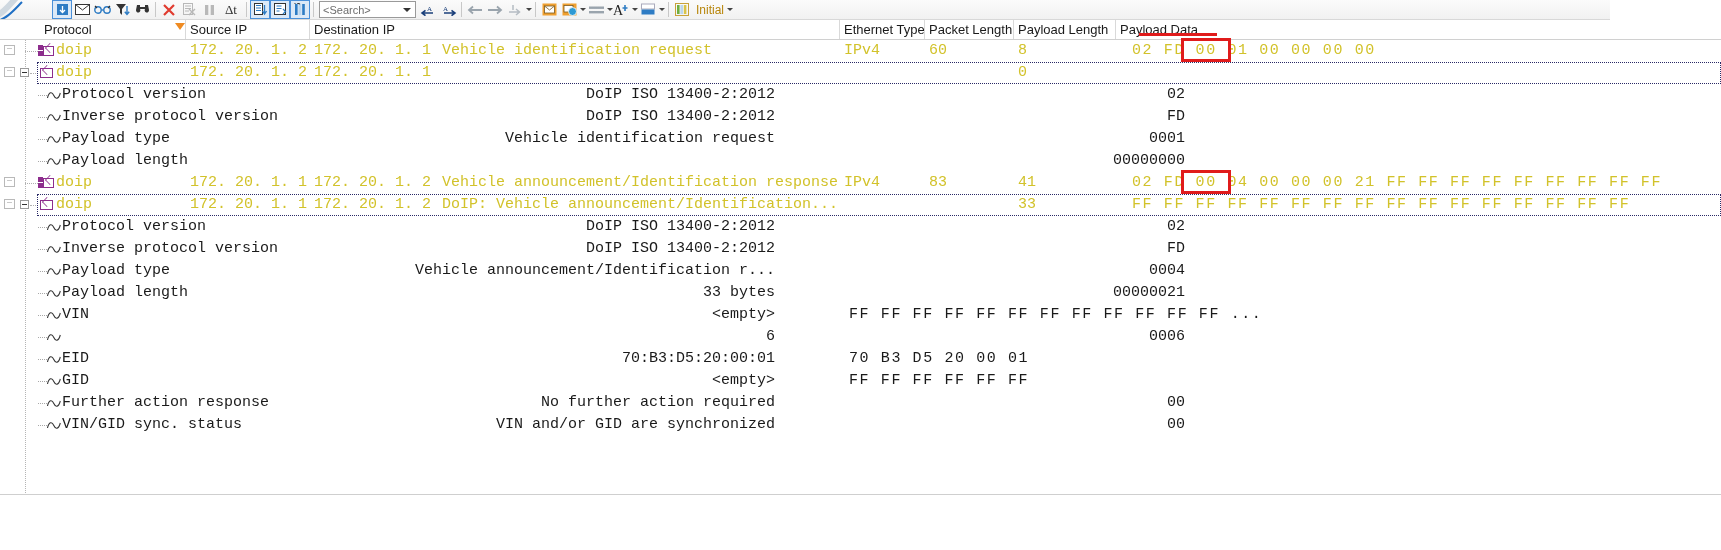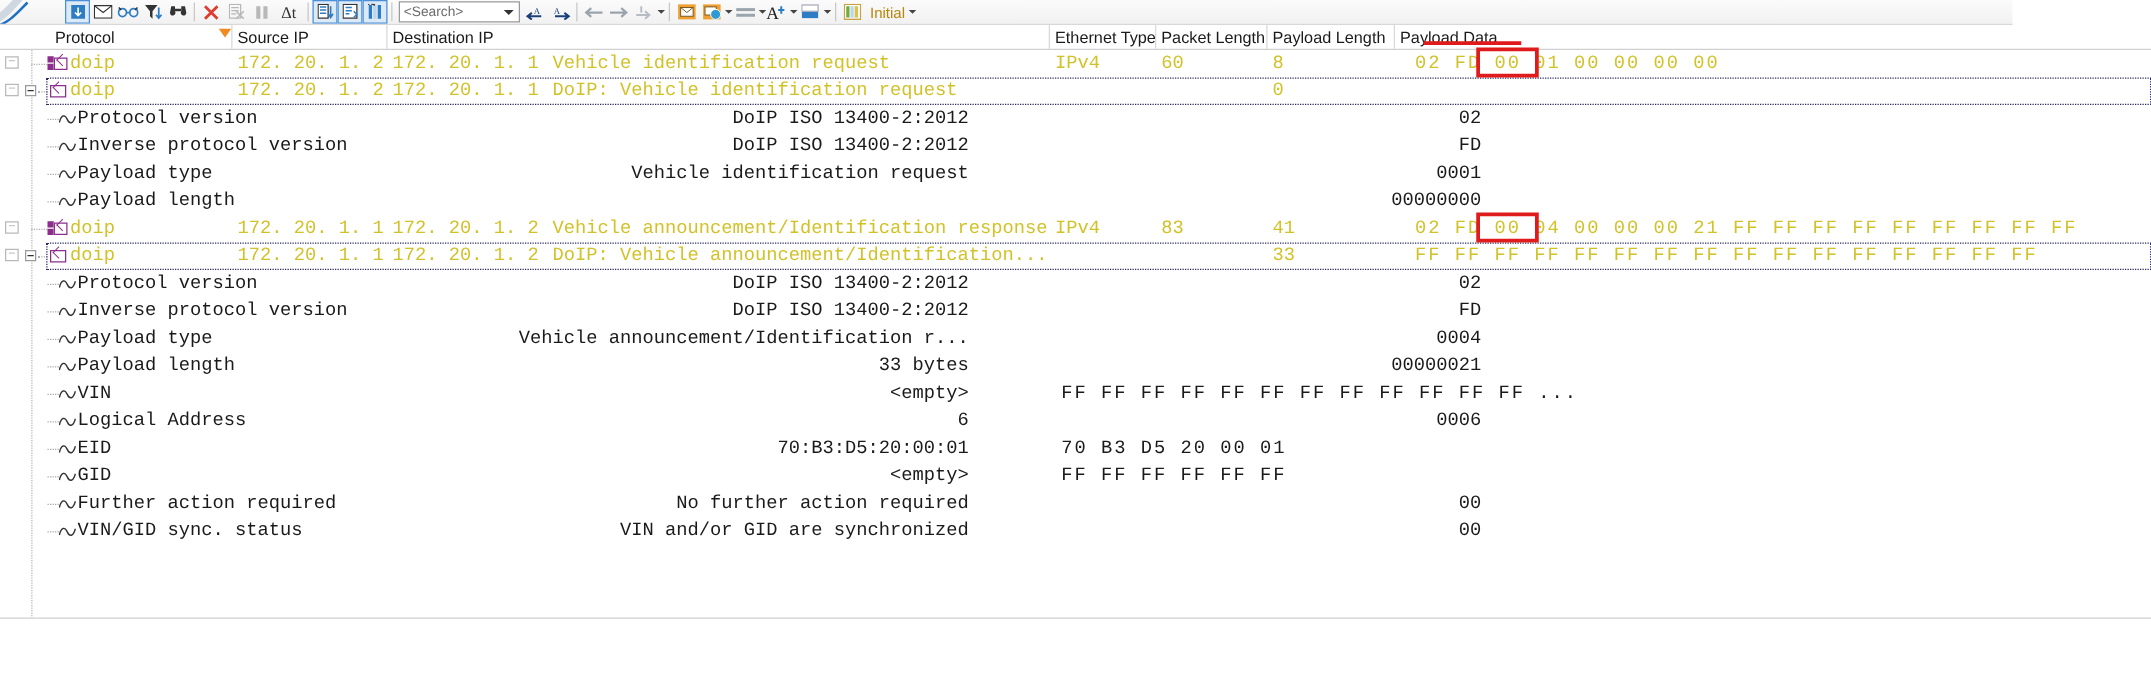--- a/index.html
+++ b/index.html
@@ -473,21 +473,20 @@
     <div class="row" style="top: 22px;">
       <div class="flagbox"></div>
       <div class="expander"></div>
       <div class="dash"></div>
       <div class="env plain">
         <span class="mail"></span>
       </div>
       <div class="cell yellow" style="left: 56px; width: 120px;">doip</div>
       <div class="cell yellow" style="left: 190px; width: 116px;">172. 20. 1. 2</div>
       <div class="cell yellow" style="left: 314px; width: 122px;">172. 20. 1. 1</div>
-      <div class="cell yellow" style="left: 442px; width: 395px;">DoIP: Vehicle identification request</div>
       <div class="cell yellow" style="left: 844px; width: 77px;"></div>
       <div class="cell yellow" style="left: 929px; width: 81px;"></div>
       <div class="cell yellow" style="left: 1018px; width: 94px;">0</div>
       <div class="cell yellow" style="left: 1132px; width: 606px; letter-spacing: 1.6px;"></div>
     </div>
     <div class="row" style="top: 44px;">
       <div class="leafdash"></div>
       <div class="sine"><svg width="14" height="11" viewBox="0 0 14 11">
           <path d="M0.5 8 C2 1.5 5 1.5 6.8 5.5 C8.6 9.5 11.5 9.5 13.3 3" stroke="#333" stroke-width="1.1" fill="none"></path>
         </svg></div>
@@ -606,21 +605,20 @@
       <div class="cell dark" style="left: 62px; width: 300px;">VIN</div>
       <div class="cell dark r" style="left: 379px; width: 396px;">&lt;empty&gt;</div>
       <div class="cell dark" style="left: 849px; width: 380px; letter-spacing: 1.6px;">FF FF FF FF FF FF FF FF FF FF FF FF ...</div>
       <div class="cell dark r" style="left: 1035px; width: 150px;"></div>
     </div>
     <div class="row" style="top: 286px;">
       <div class="leafdash"></div>
       <div class="sine"><svg width="14" height="11" viewBox="0 0 14 11">
           <path d="M0.5 8 C2 1.5 5 1.5 6.8 5.5 C8.6 9.5 11.5 9.5 13.3 3" stroke="#333" stroke-width="1.1" fill="none"></path>
         </svg></div>
-      <div class="cell dark" style="left: 62px; width: 300px;">Logical Address</div>
       <div class="cell dark r" style="left: 379px; width: 396px;">6</div>
       <div class="cell dark" style="left: 849px; width: 380px; letter-spacing: 1.6px;"></div>
       <div class="cell dark r" style="left: 1035px; width: 150px;">0006</div>
     </div>
     <div class="row" style="top: 308px;">
       <div class="leafdash"></div>
       <div class="sine"><svg width="14" height="11" viewBox="0 0 14 11">
           <path d="M0.5 8 C2 1.5 5 1.5 6.8 5.5 C8.6 9.5 11.5 9.5 13.3 3" stroke="#333" stroke-width="1.1" fill="none"></path>
         </svg></div>
       <div class="cell dark" style="left: 62px; width: 300px;">EID</div>
@@ -636,21 +634,21 @@
       <div class="cell dark" style="left: 62px; width: 300px;">GID</div>
       <div class="cell dark r" style="left: 379px; width: 396px;">&lt;empty&gt;</div>
       <div class="cell dark" style="left: 849px; width: 380px; letter-spacing: 1.6px;">FF FF FF FF FF FF</div>
       <div class="cell dark r" style="left: 1035px; width: 150px;"></div>
     </div>
     <div class="row" style="top: 352px;">
       <div class="leafdash"></div>
       <div class="sine"><svg width="14" height="11" viewBox="0 0 14 11">
           <path d="M0.5 8 C2 1.5 5 1.5 6.8 5.5 C8.6 9.5 11.5 9.5 13.3 3" stroke="#333" stroke-width="1.1" fill="none"></path>
         </svg></div>
-      <div class="cell dark" style="left: 62px; width: 300px;">Further action required</div>
+      <div class="cell dark" style="left: 62px; width: 300px;">Further action response</div>
       <div class="cell dark r" style="left: 379px; width: 396px;">No further action required</div>
       <div class="cell dark" style="left: 849px; width: 380px; letter-spacing: 1.6px;"></div>
       <div class="cell dark r" style="left: 1035px; width: 150px;">00</div>
     </div>
     <div class="row" style="top: 374px;">
       <div class="leafdash"></div>
       <div class="sine"><svg width="14" height="11" viewBox="0 0 14 11">
           <path d="M0.5 8 C2 1.5 5 1.5 6.8 5.5 C8.6 9.5 11.5 9.5 13.3 3" stroke="#333" stroke-width="1.1" fill="none"></path>
         </svg></div>
       <div class="cell dark" style="left: 62px; width: 300px;">VIN/GID sync. status</div>

